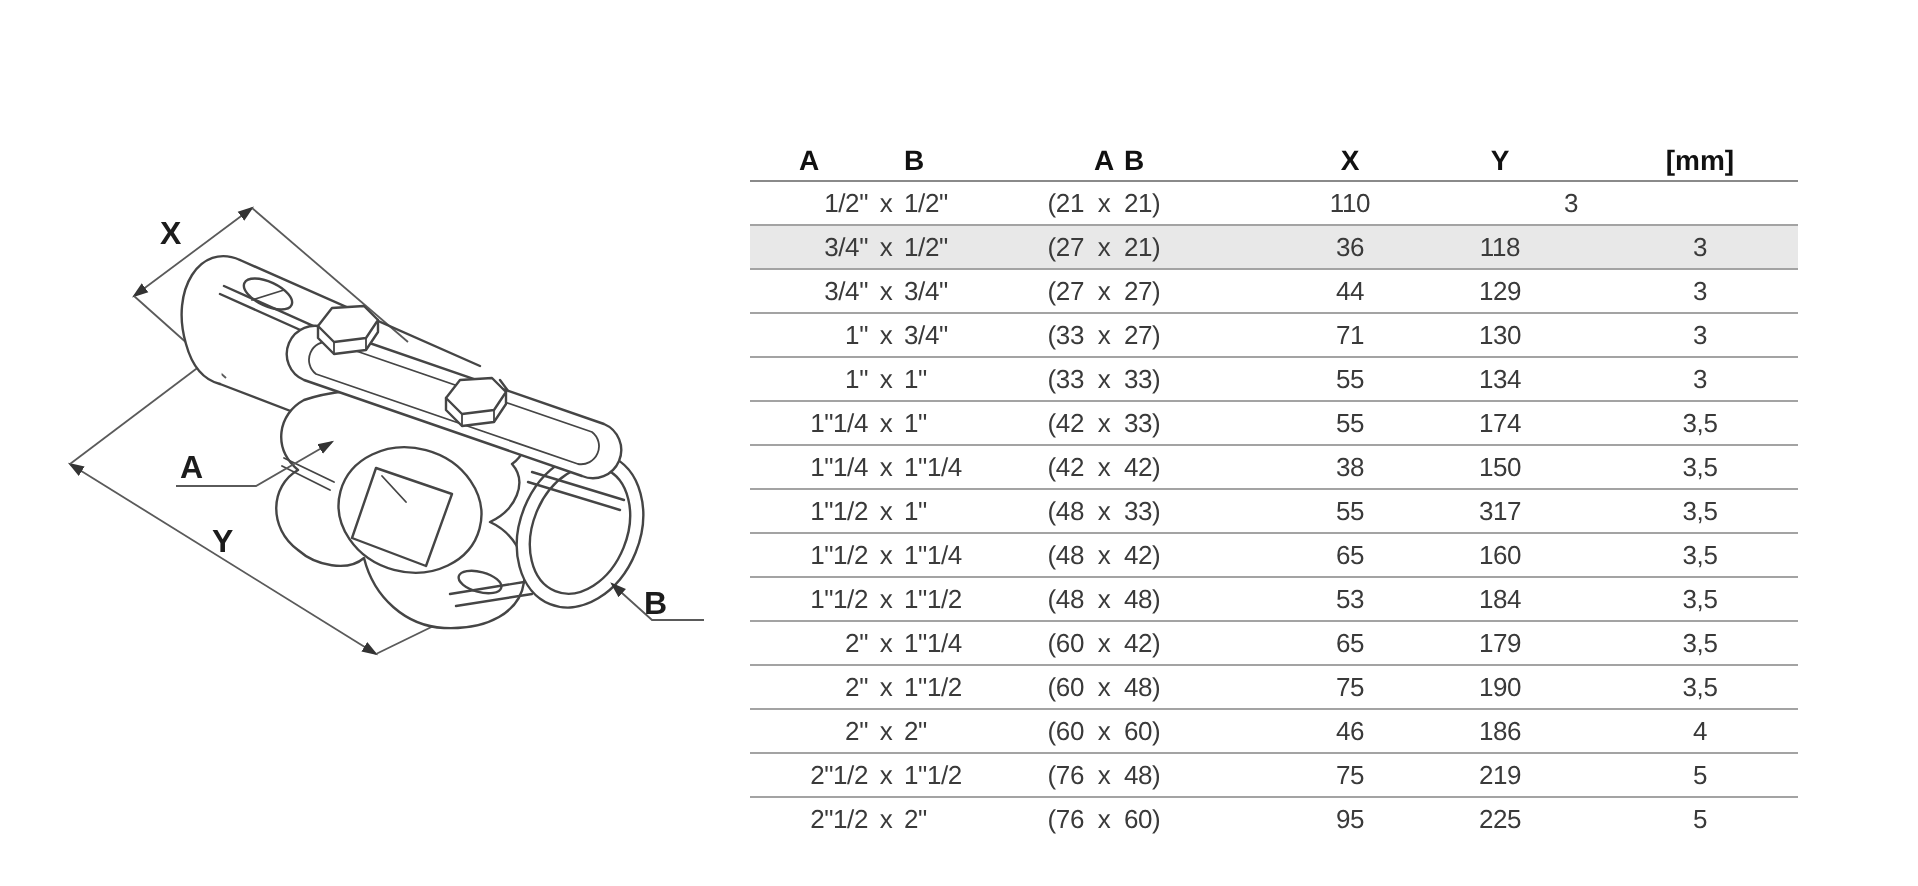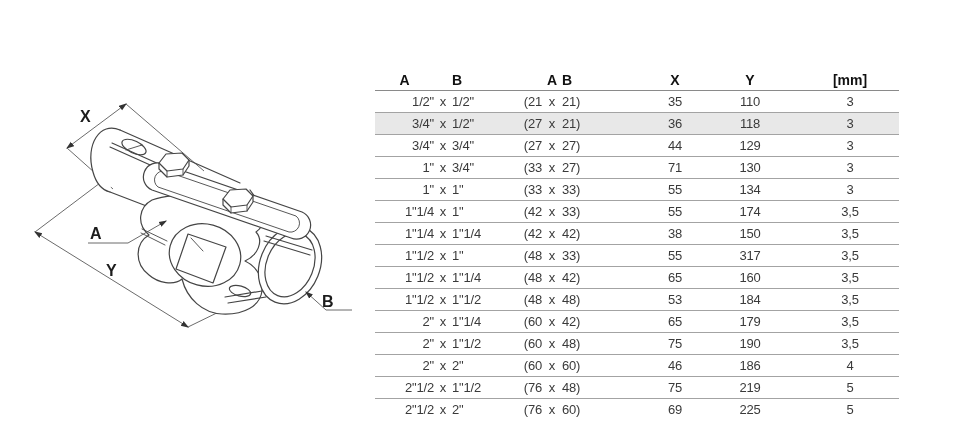--- a/index.html
+++ b/index.html
@@ -129,21 +129,20 @@
     <div class="ca">[mm]</div>
   </div>
   <div>
       <div class="trow">
     <div class="ra">1/2"</div>
     <div class="ca">x</div>
     <div class="la">1/2"</div>
     <div class="ra">(21</div>
     <div class="ca">x</div>
     <div class="la">21)</div>
-    <div class="ca">35</div>
     <div class="ca">110</div>
     <div></div>
     <div class="ca">3</div>
   </div>
       <div class="trow hl">
     <div class="ra">3/4"</div>
     <div class="ca">x</div>
     <div class="la">1/2"</div>
     <div class="ra">(27</div>
     <div class="ca">x</div>
@@ -297,19 +296,19 @@
     <div></div>
     <div class="ca">5</div>
   </div>
       <div class="trow">
     <div class="ra">2"1/2</div>
     <div class="ca">x</div>
     <div class="la">2"</div>
     <div class="ra">(76</div>
     <div class="ca">x</div>
     <div class="la">60)</div>
-    <div class="ca">69</div>
+    <div class="ca">95</div>
     <div class="ca">225</div>
     <div></div>
     <div class="ca">5</div>
   </div>
     </div>
 </div>
 
 </body></html>

